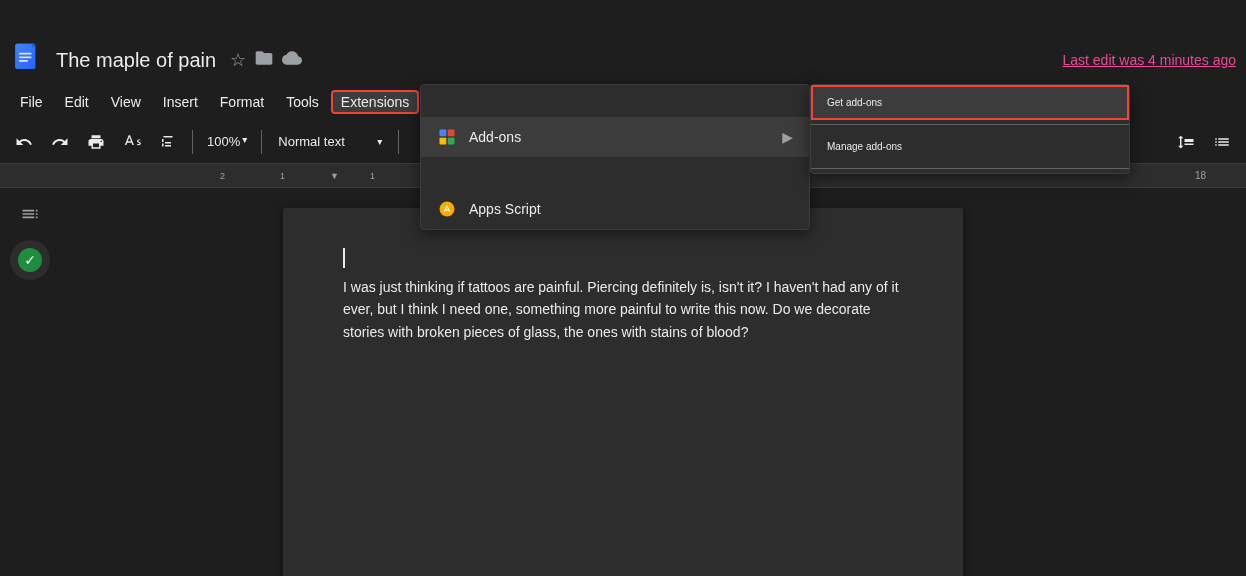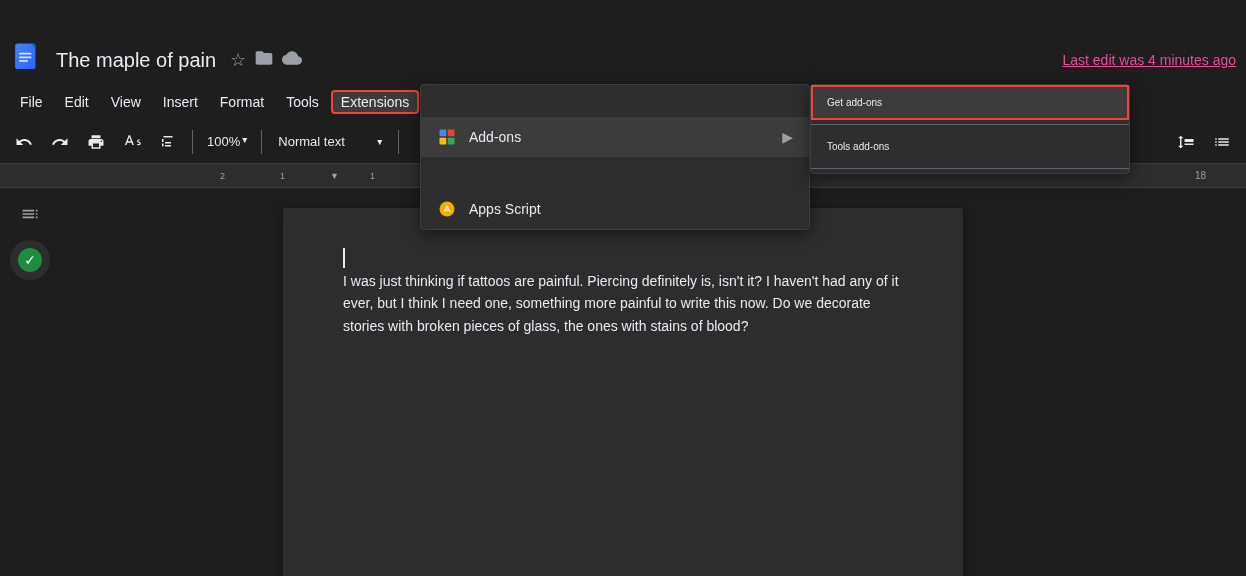--- a/index.html
+++ b/index.html
@@ -209,21 +209,21 @@
       width: 2px;
       height: 20px;
       background: #e8eaed;
       display: inline-block;
       margin-bottom: -4px;
     }
     .doc-text {
       font-size: 14px;
       color: #e8eaed;
       line-height: 1.6;
-      margin-top: 2px;
+      margin-top: 8px;
     }
     .sidebar-right {
       width: 60px;
       background: #1e1e1e;
     }
 
     
     .extensions-dropdown {
       position: absolute;
       top: 84px;
@@ -470,16 +470,16 @@
     <span>Apps Script</span>
   </div>
 </div>
 
 <div class="submenu">
   <div class="submenu-item highlighted red-border">
     <span>Get add-ons</span>
   </div>
   <div class="submenu-divider"></div>
   <div class="submenu-item">
-    <span>Tools add-ons</span>
+    <span>Manage add-ons</span>
   </div>
   <div class="submenu-divider"></div>
 </div>
 
 </body></html>

